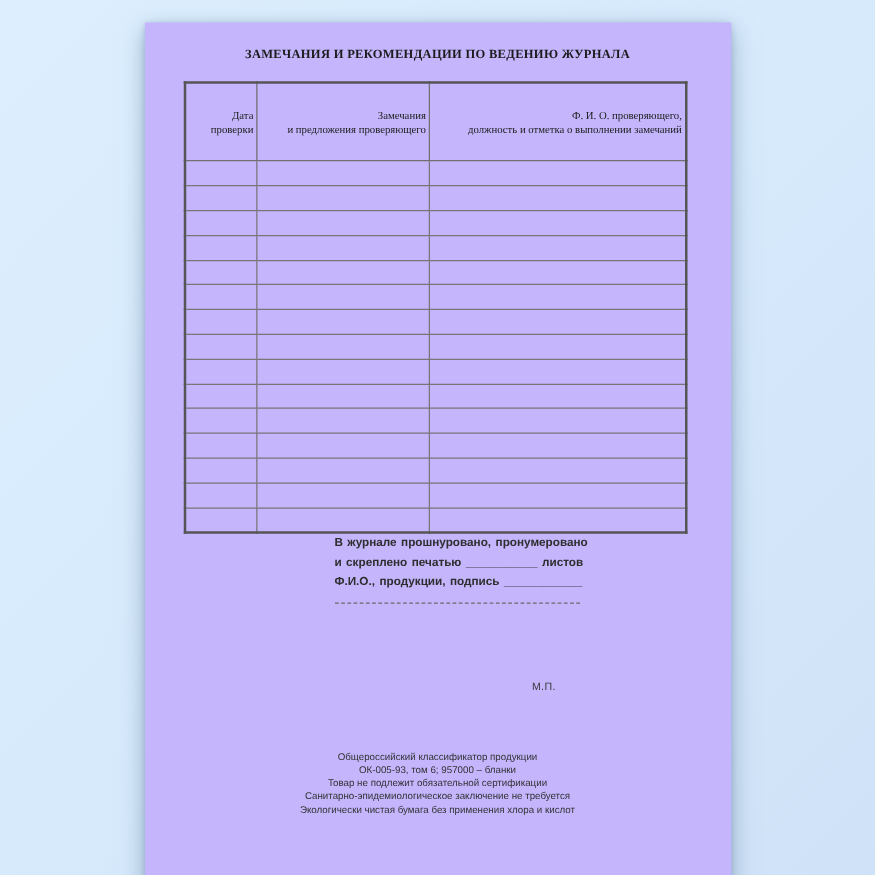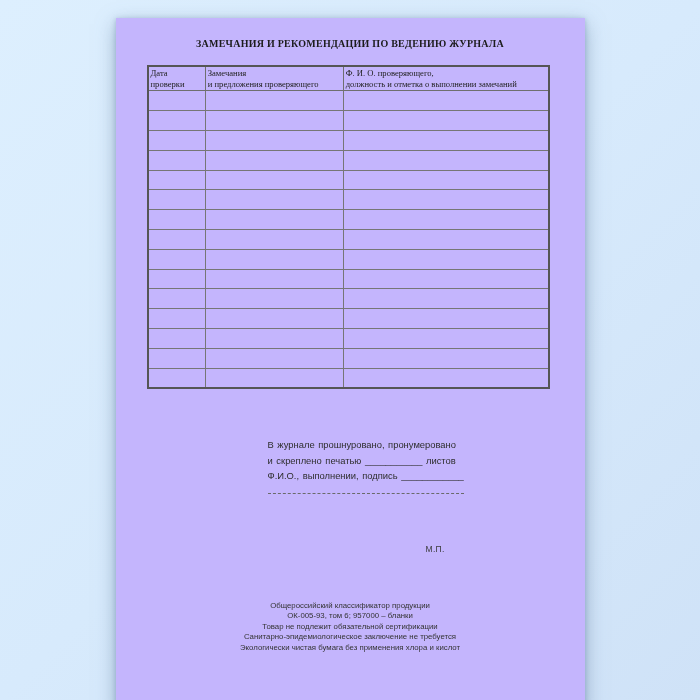--- a/index.html
+++ b/index.html
@@ -27,33 +27,33 @@
     width:403px;
     border-collapse:collapse;table-layout:fixed;
     border:2px solid #555555;
   }
   table.grid th{
     border:1px solid #6f6f6f;
     font-family:"Liberation Serif",serif;
     font-weight:normal;
     font-size:8.6px;line-height:1.25;
     white-space:pre-line;
-    text-align:left;vertical-align:middle;
-    padding:1px 2px;
+    text-align:right;vertical-align:middle;
+    padding:20px 2px;
     color:#222222;
   }
   table.grid td{
     border:1px solid #767676;
     height:18.8px;
     padding:0;
   }
   .stamp{
-    position:absolute;top:419px;left:152px;width:200px;
+    position:absolute;top:408px;left:152px;width:200px;
     font-size:9.4px;line-height:15.7px;
-    color:#2e2e2e;word-spacing:1px;white-space:nowrap;
+    color:#2e2e2e;word-spacing:1px;white-space:nowrap;font-weight:bold;
   }
   .stamp .dashed{
     margin-top:9px;height:0;width:196px;
     border-bottom:1.4px dashed #6a6a6a;
   }
   .seal{
     position:absolute;top:526px;left:310px;
     font-size:8.5px;letter-spacing:.3px;color:#3a3a3a;text-align:center;
   }
   .footer{
@@ -161,21 +161,21 @@
           <td></td>
           <td></td>
           <td></td>
         </tr>
       </tbody>
   </table>
 
   <div class="stamp">
     <div>В журнале прошнуровано, пронумеровано</div>
     <div>и скреплено печатью ___________ листов</div>
-    <div>Ф.И.О., выполнении, подпись ____________</div>
+    <div>Ф.И.О., продукции, подпись ____________</div>
     <div class="dashed"></div>
   </div>
 
   <div class="seal">М.П.</div>
 
   <div class="footer">
     <div>Общероссийский классификатор продукции</div>
     <div>ОК-005-93, том 6; 957000 – бланки</div>
     <div>Товар не подлежит обязательной сертификации</div>
     <div>Санитарно-эпидемиологическое заключение не требуется</div>

